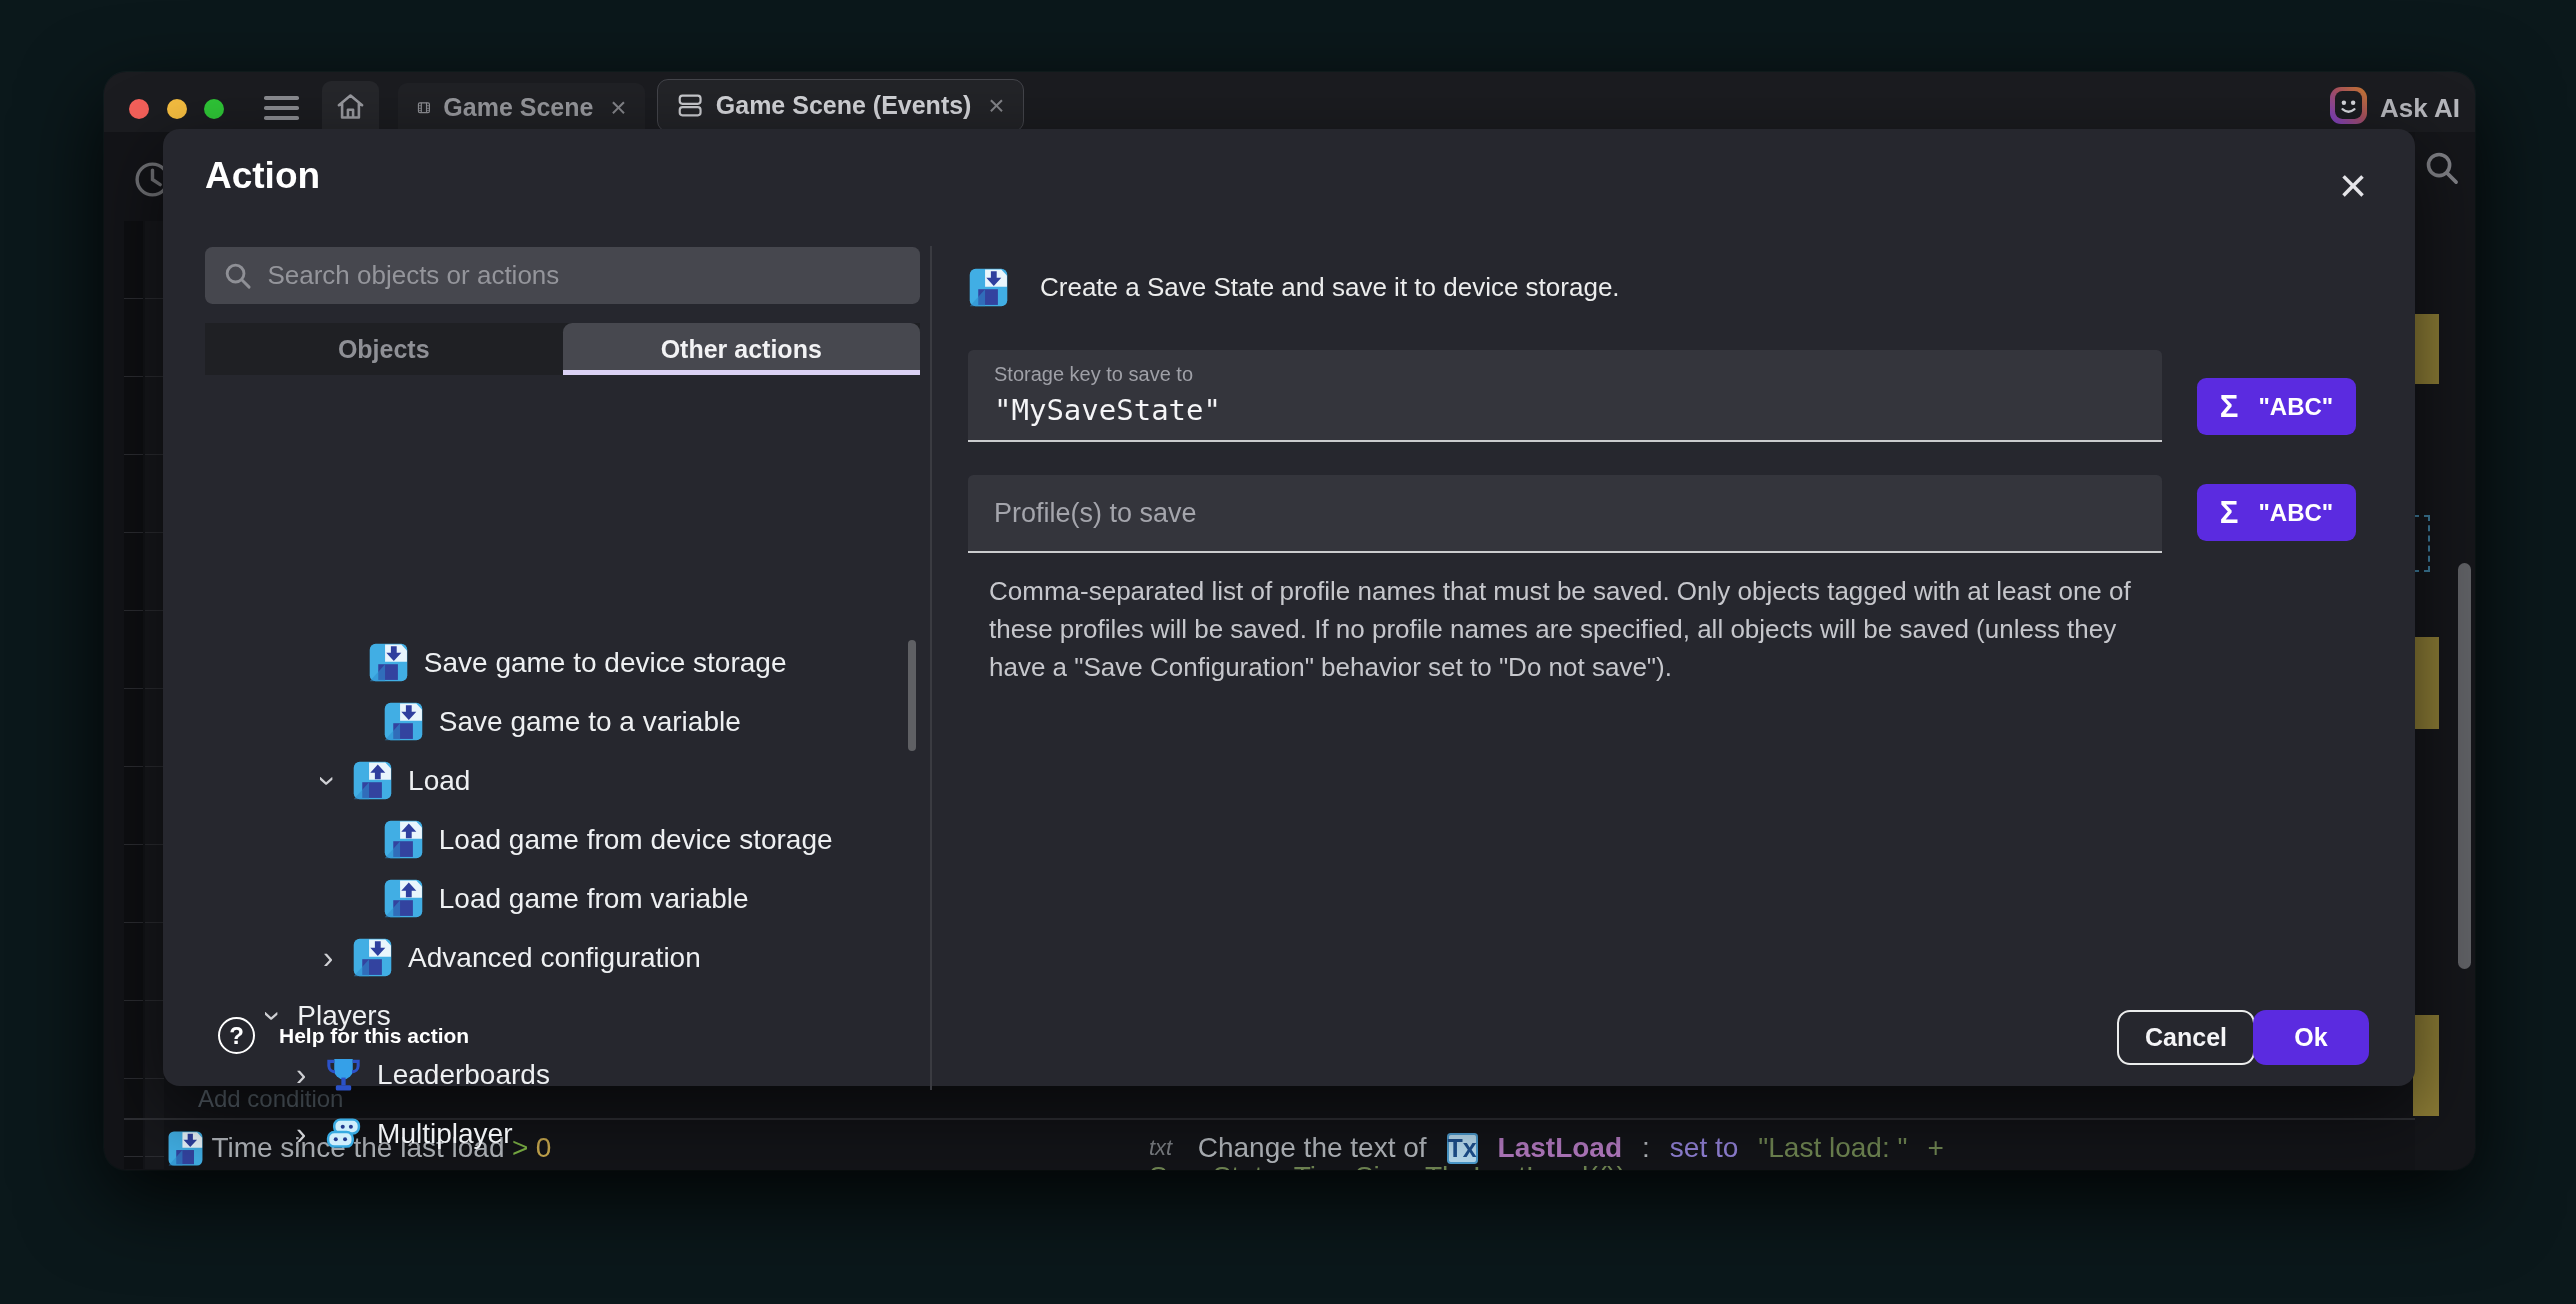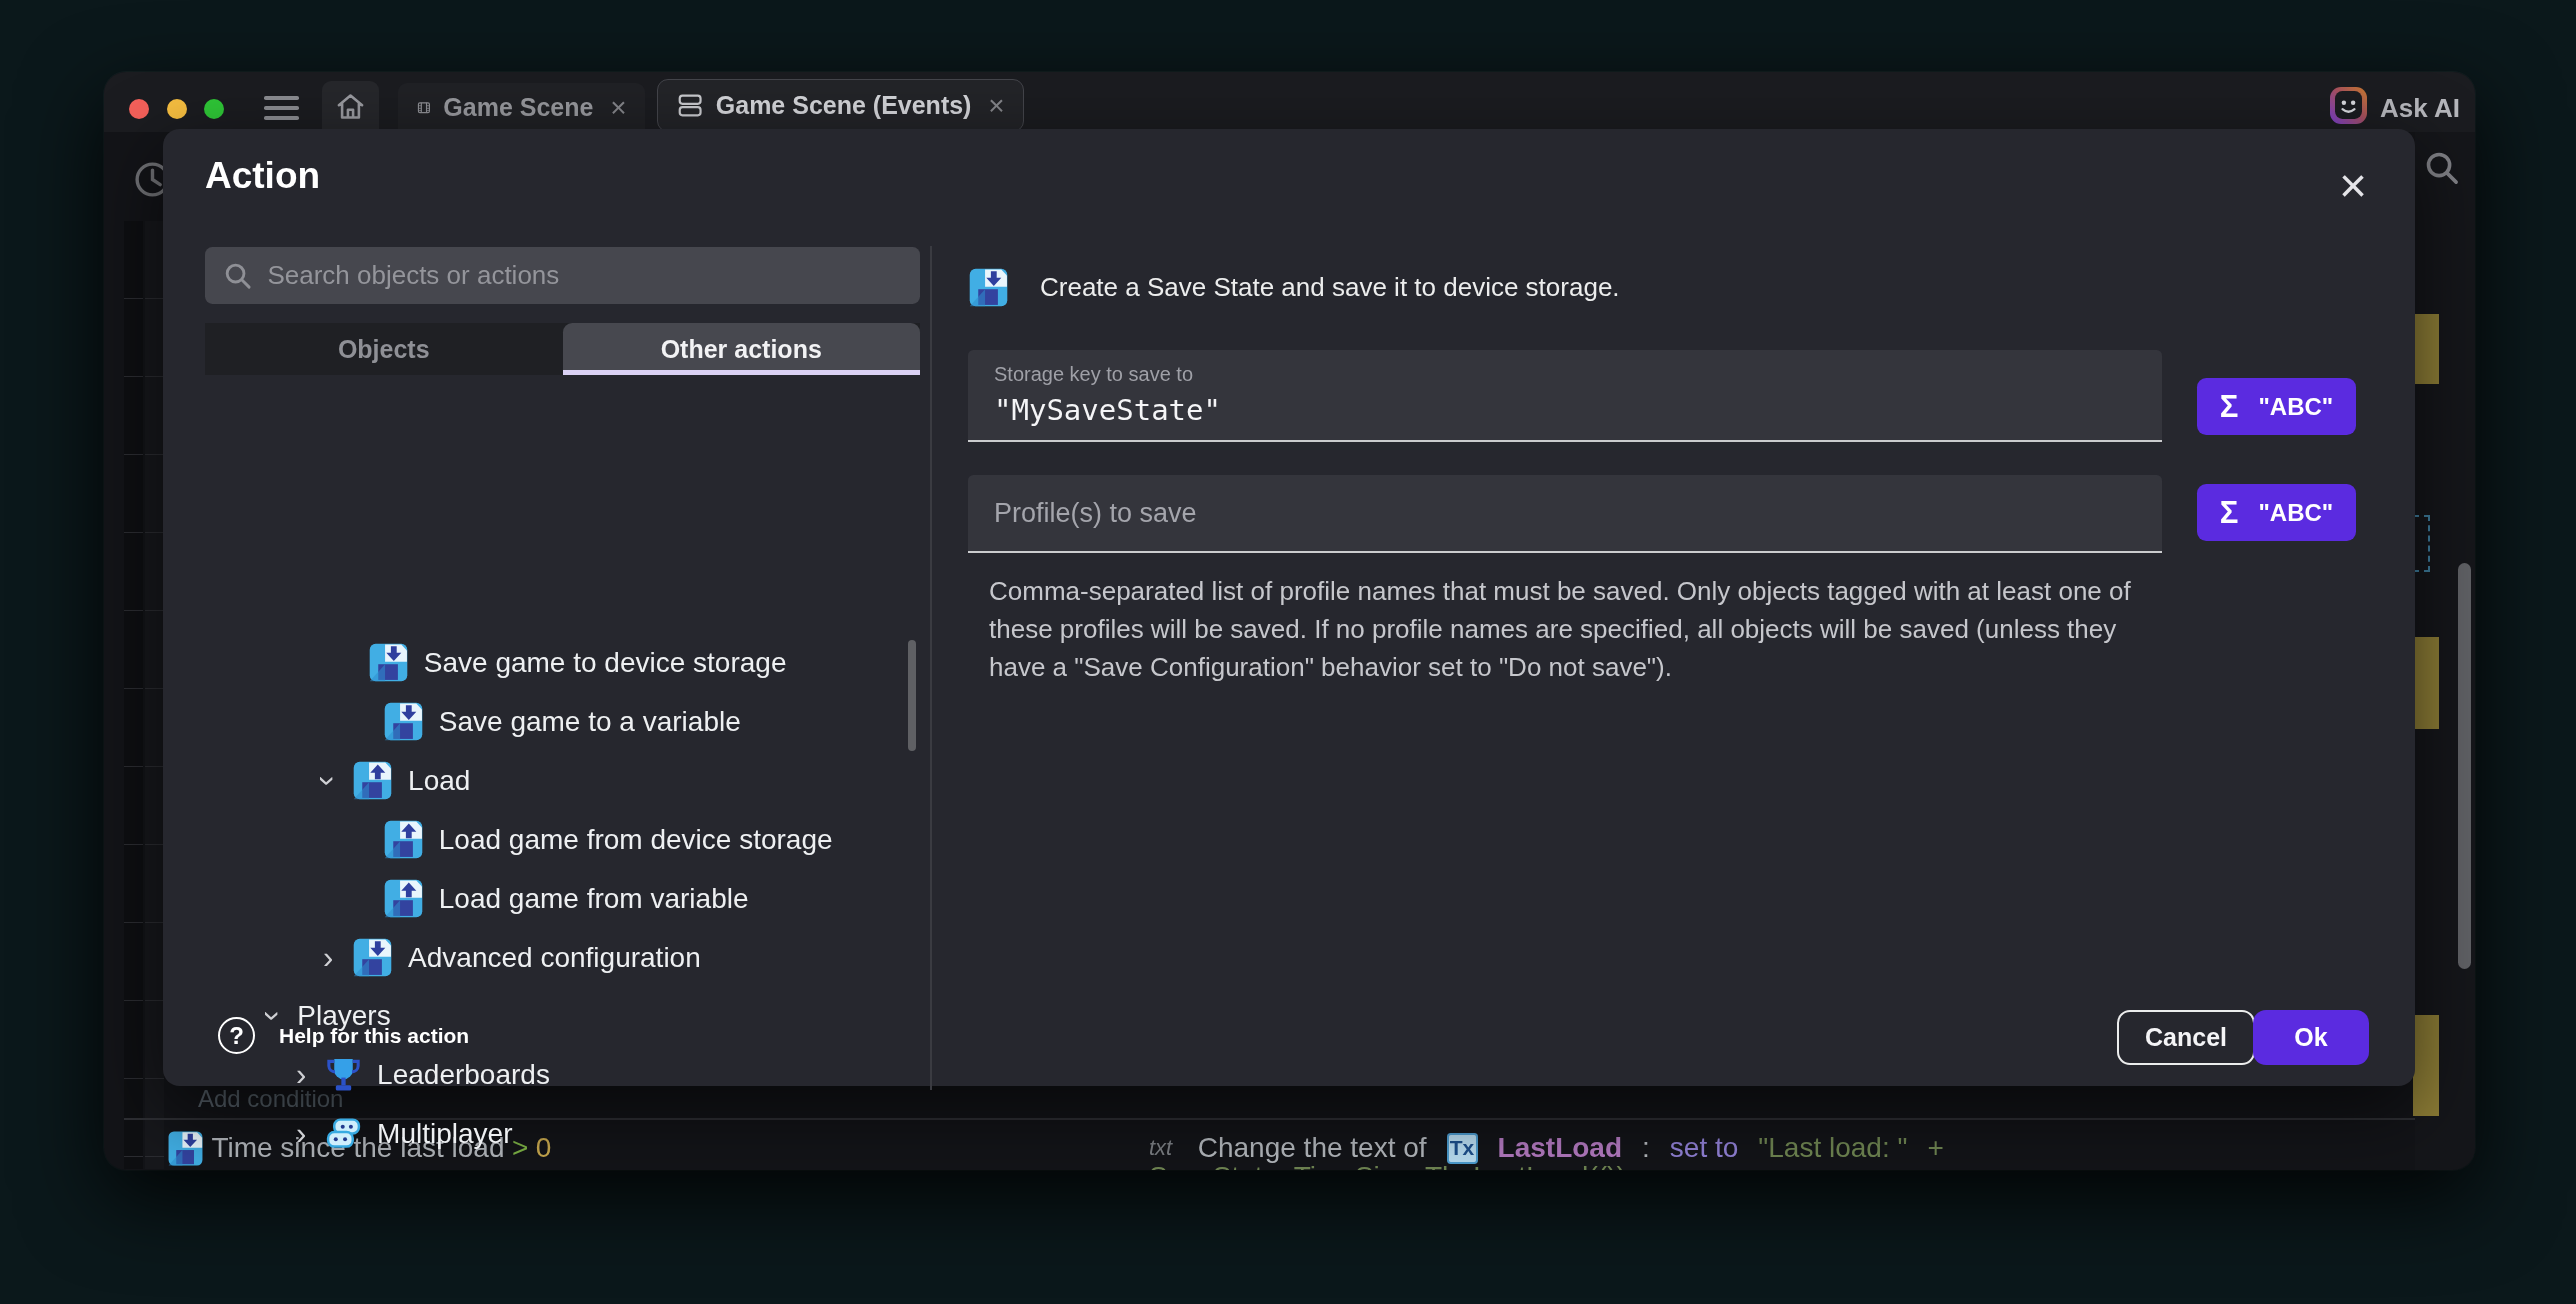--- a/index.html
+++ b/index.html
@@ -49,21 +49,21 @@
   .add-condition { position:absolute; left:94px; top:1013px; font-size:24px; color:#566069; }
   .events-divider { position:absolute; left:20px; top:1046px; width:2291px; height:1.8px; background:#2e2f34; }
   .event-row { position:absolute; top:1054px; height:44px; display:flex; align-items:center; font-size:28px; color:#b3b7bc; white-space:nowrap; }
   .cond-row { left:63px; gap:7.4px; }
   .act-row { left:1045px; gap:20px; }
   .op-green { color:#7cb145; } .num-orange { color:#c9a94e; }
   .txt-glyph { font-style:italic; font-size:22px; color:#7b7e83; margin-right:5.5px; }
   .obj-purple { color:#b279bf; font-weight:bold; }
   .setto-purple { color:#9181d6; }
   .str-green { color:#6f8552; }
-  .tx-icon { display:inline-flex; align-items:center; justify-content:center; width:31px; height:31px; border-radius:3.7px; background:#b9ddf2; border:2.8px solid #4d9ccf; color:#1d4f8c; font-weight:bold; font-size:21px; }
+  .tx-icon { display:inline-flex; align-items:center; justify-content:center; width:31px; height:31px; border-radius:3.7px; background:#b9ddf2; border:2.8px solid #4d9ccf; color:#1d4f8c; font-weight:bold; font-size:25px; }
   .truncated-line { position:absolute; left:1045px; top:1089px; font-size:28px; color:#6f8552; white-space:nowrap; }
   
   .dialog { position:absolute; left:59px; top:57px; width:2252px; height:957px; background:#26272e; border-radius:16.6px;
     box-shadow:0 24px 74px rgba(0,0,0,0.6); }
   .dialog-title { position:absolute; left:42px; top:26px; font-size:37px; font-weight:bold; color:#ffffff; }
   .dialog-close { position:absolute; right:48px; top:33px; font-size:48px; color:#e4e4e8; line-height:1; cursor:pointer; font-weight:normal; }
   
   .searchbox { position:absolute; left:42px; top:118px; width:715px; height:57px; background:#46474e; border-radius:7.4px; display:flex; align-items:center; padding:0 16.6px; gap:14.8px; }
   .searchbox input { flex:1; background:transparent; border:none; outline:none; font-size:26px; color:#e8e8ec; font-family:"Liberation Sans",sans-serif; }
   .searchbox input::placeholder { color:#94959b; }

